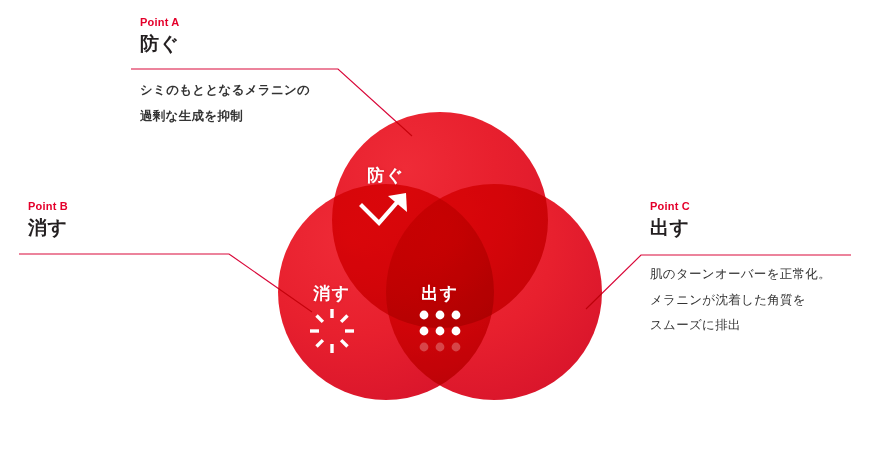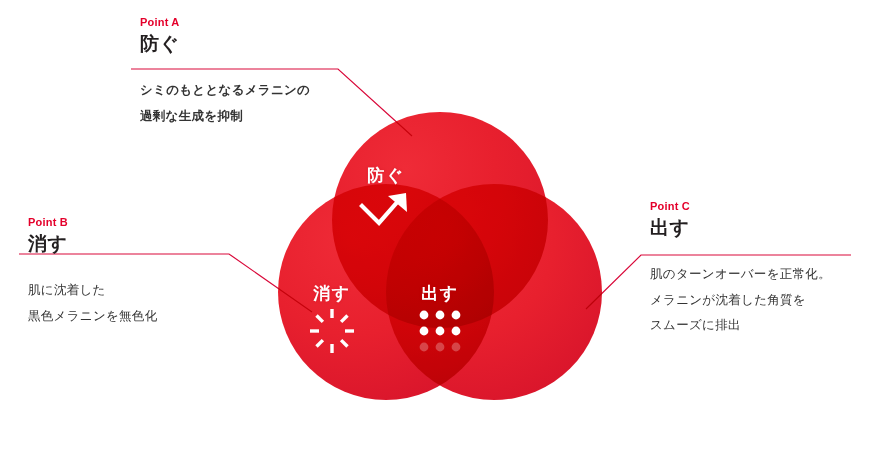--- a/index.html
+++ b/index.html
@@ -23,21 +23,21 @@
   .point-title {
     font-size:19px; font-weight:bold; color:#231f20;
     line-height:1.25; letter-spacing:.5px;
   }
   .point-body {
     font-size:12.5px; color:#333333; line-height:2.05; letter-spacing:.3px;
     white-space:pre-line;
   }
   .callout-a { left:140px; top:16px; width:240px; }
   .callout-a .point-body { margin-top:22px;font-weight:bold; }
-  .callout-b { left:28px; top:200px; width:250px;margin-top:16px; }
+  .callout-b { left:28px; top:200px; width:250px; }
   .callout-b .point-body { margin-top:22px; }
   .callout-c { left:650px; top:200px; width:230px; }
   .callout-c .point-body { margin-top:22px; }
 
   
   #venn { position:absolute; left:278px; top:112px; width:324px; height:288px; }
   .circle {
     position:absolute; width:216px; height:216px; border-radius:50%;
     mix-blend-mode:multiply;
   }
@@ -74,22 +74,20 @@
   <div class="callout callout-a">
     <div class="point-label">Point A</div>
     <div class="point-title">防ぐ</div>
     <div class="point-body">シミのもととなるメラニンの
 過剰な生成を抑制</div>
   </div>
 
   <div class="callout callout-b">
     <div class="point-label">Point B</div>
     <div class="point-title">消す</div>
-    <div class="point-body">肌に沈着した
-黒色メラニンを無色化</div>
   </div>
 
   <div class="callout callout-c">
     <div class="point-label">Point C</div>
     <div class="point-title">出す</div>
     <div class="point-body">肌のターンオーバーを正常化。
 メラニンが沈着した角質を
 スムーズに排出</div>
   </div>
 

